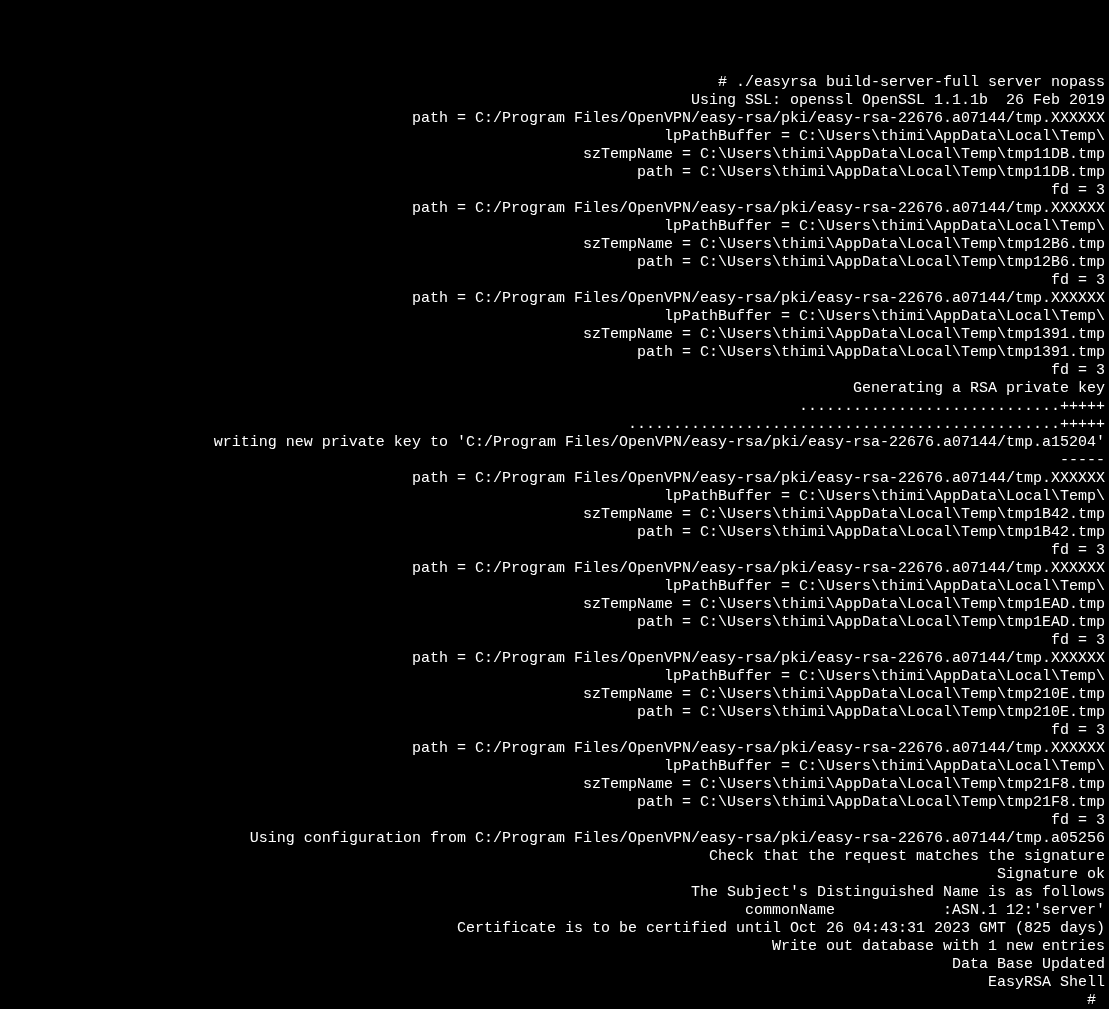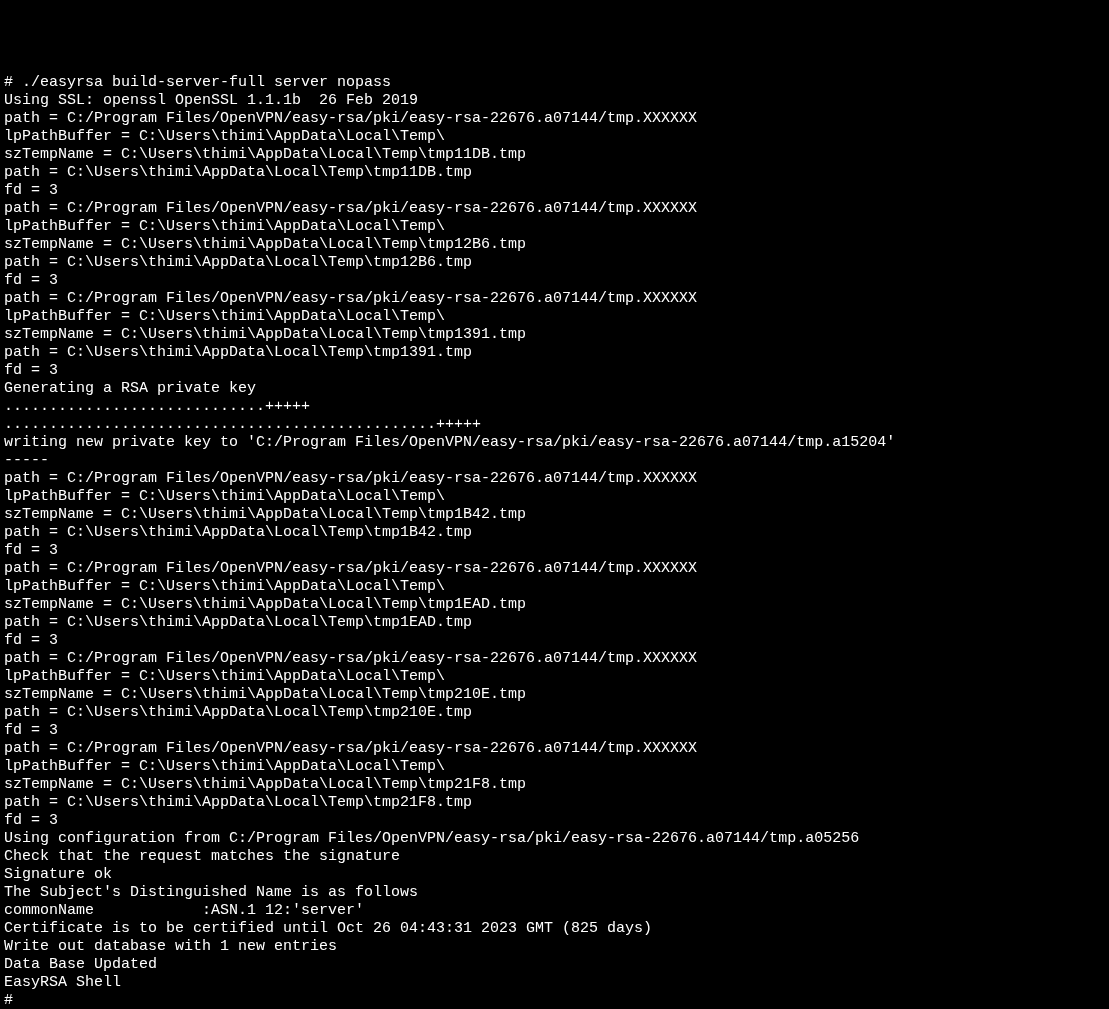--- a/index.html
+++ b/index.html
@@ -1,18 +1,19 @@
 <!DOCTYPE html>
 <html><head>
   <meta charset="utf-8">
   <style>
     * {
       margin: 0;
       padding: 0;
       box-sizing: border-box;
+      text-align: right;
     }
     body {
       background-color: #000000;
       color: #ffffff;
       font-family: 'Courier New', Consolas, monospace;
       font-size: 15px;
       line-height: 1.2;
       padding: 2px 4px;
       white-space: pre;
       width: 1109px;

